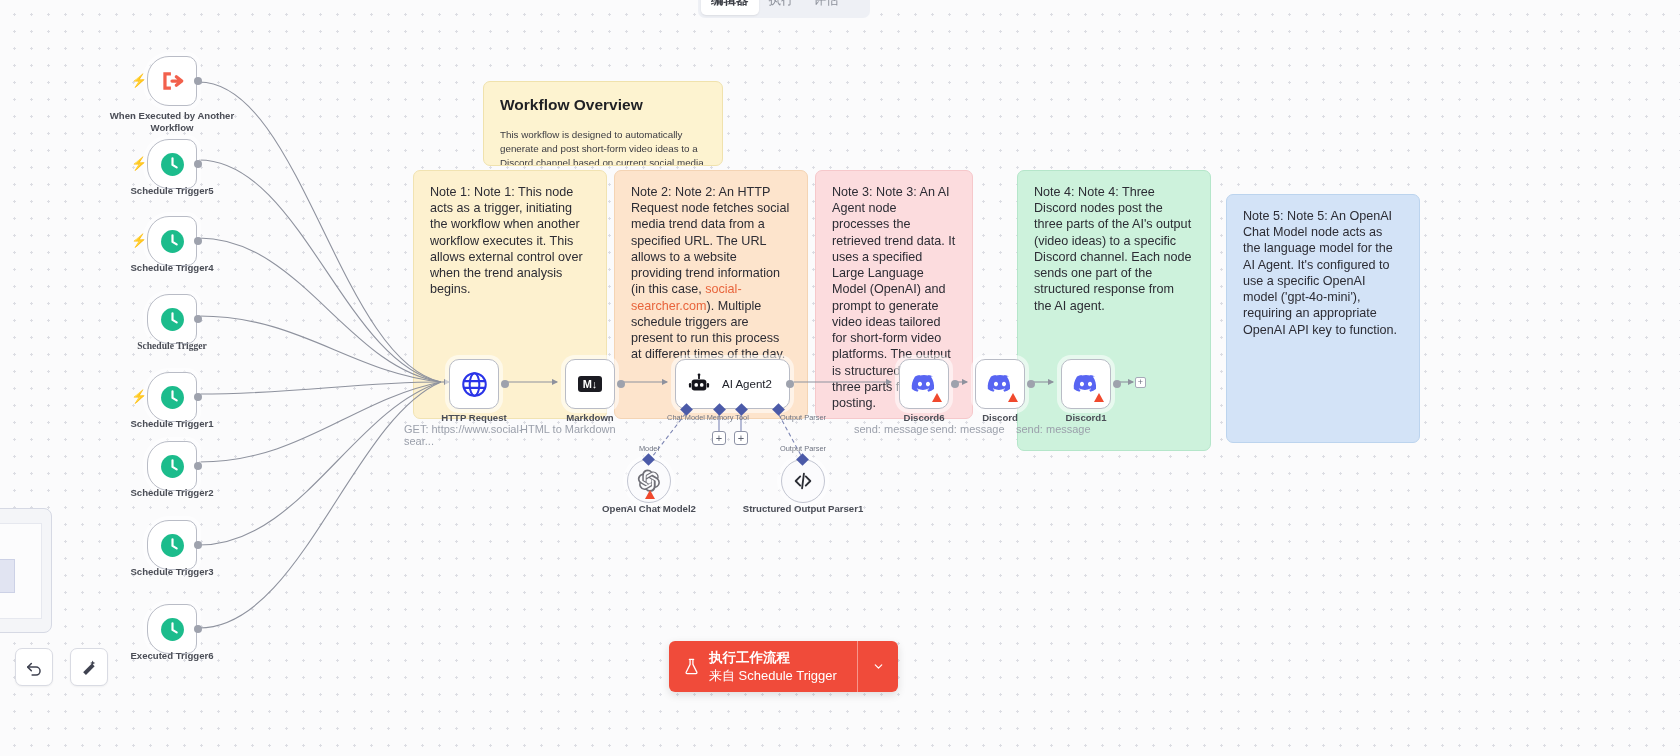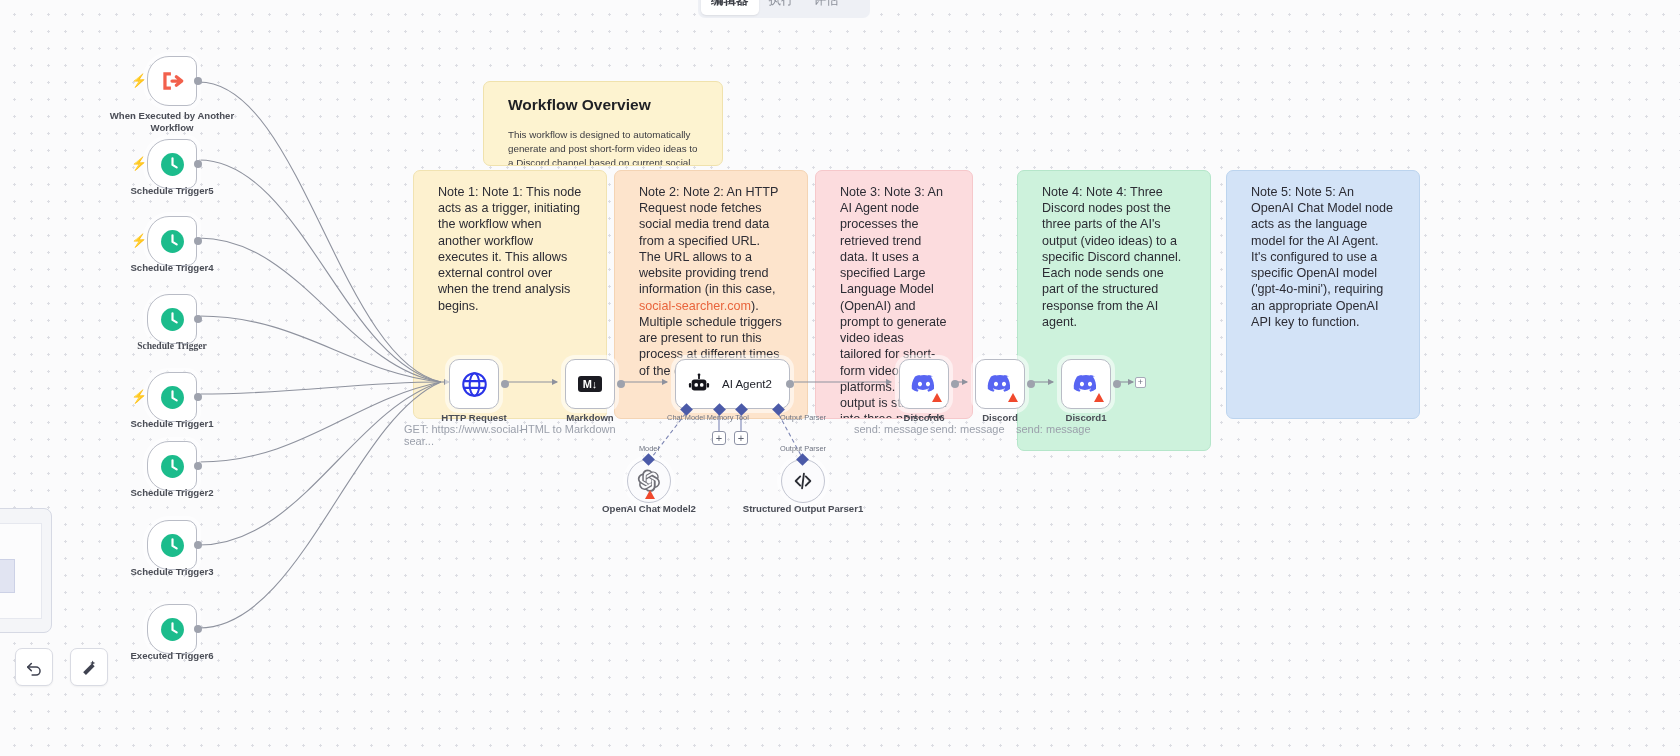--- a/index.html
+++ b/index.html
@@ -37,41 +37,41 @@
   }
   .tabbar .tab.active {
     background: #ffffff; color: #3c3f46; font-weight: 600;
     box-shadow: 0 1px 2px rgba(0,0,0,.08);
   }
 
   
   .note {
     position: absolute;
     border-radius: 7px;
-    padding: 13px 24px;
+    padding: 13px 16px;
     font-size: 12.6px;
     line-height: 1.29;
     color: #2c2c34;
     overflow: hidden;
   }
   .note-overview {
     background: #fdf3d0;
     border: 1px solid #f0e2ad;
     z-index: 5;
   }
   .note-overview .note-title {
     font-size: 15.5px; font-weight: 600; color: #1f2024;
     margin-bottom: 13px;
   }
   .note-overview .note-body { font-size: 9.8px; line-height: 1.45; color: #3b3b41; }
   .note-1 { background: #fdf1cf; border: 1px solid #f1e3b2; }
   .note-2 { background: #fde4cc; border: 1px solid #f4d4b4; }
   .note-3 { background: #fcdcde; border: 1px solid #f6c8cb; }
   .note-4 { background: #cdf2dc; border: 1px solid #b5e6ca; }
-  .note-5 { background: #d3e3f7; border: 1px solid #bcd4ee; }
+  .note-5 { background: #d3e3f7; border: 1px solid #bcd4ee; margin-top: 24px; }
   .note a.link { color: #e8643c; text-decoration: none; }
 
   
   #wires { position: absolute; left: 0; top: 0; width: 1680px; height: 756px; z-index: 6; pointer-events: none; }
 
   
   .node {
     position: absolute;
     width: 50px; height: 50px;
     background: #ffffff;
@@ -474,14 +474,30 @@
       <path d="M3.5 11.5 H14 a5 5 0 010 10 H9" stroke="#3f4250" stroke-width="1.9" fill="none" stroke-linecap="round"></path>
     </svg>
   </div>
   <div class="ctl-btn" style="left:70px; top:648px;">
     <svg width="19" height="19" viewBox="0 0 24 24">
       <path d="M4 20 L15 9 L18.5 12.5 L7.5 23.5 Z" fill="#3f4250" transform="translate(0,-2)"></path>
       <path d="M16 3 l1 2.3 2.3 1 -2.3 1 -1 2.3 -1-2.3 -2.3-1 2.3-1 Z" fill="#3f4250"></path>
     </svg>
   </div>
 
+  <div class="exec-wrap">
+    <div class="exec-main">
+      <svg width="17" height="19" viewBox="0 0 24 24">
+        <path d="M9 2 h6 M10 2 v7 L4.5 20 a1.5 1.5 0 001.3 2.2h12.4A1.5 1.5 0 0019.5 20 L14 9 V2" stroke="#ffffff" stroke-width="1.8" fill="none" stroke-linecap="round" stroke-linejoin="round"></path>
+      </svg>
+      <div class="exec-text">
+        <div>执行工作流程</div>
+        <div class="l2">来自 Schedule Trigger</div>
+      </div>
+    </div>
+    <div class="exec-caret">
+      <svg width="13" height="13" viewBox="0 0 24 24">
+        <path d="M6 9 L12 15 L18 9" stroke="#ffffff" stroke-width="2.2" fill="none" stroke-linecap="round" stroke-linejoin="round"></path>
+      </svg>
+    </div>
+  </div>
 
 </div>
 
 </body></html>

